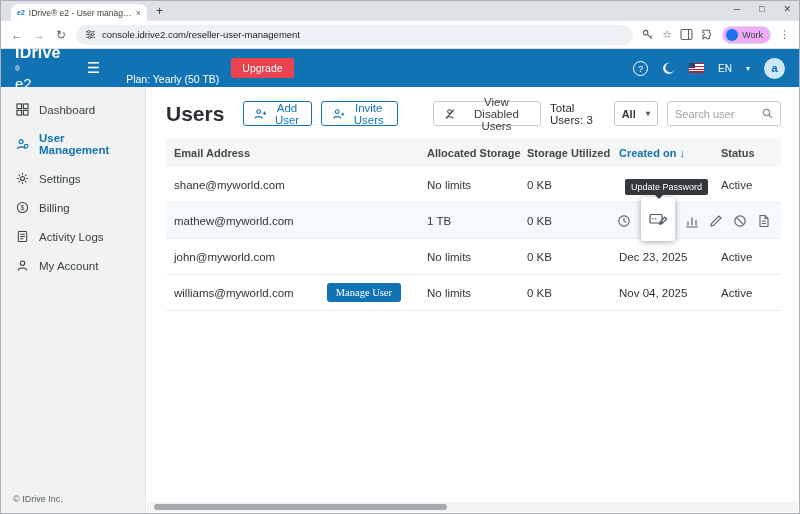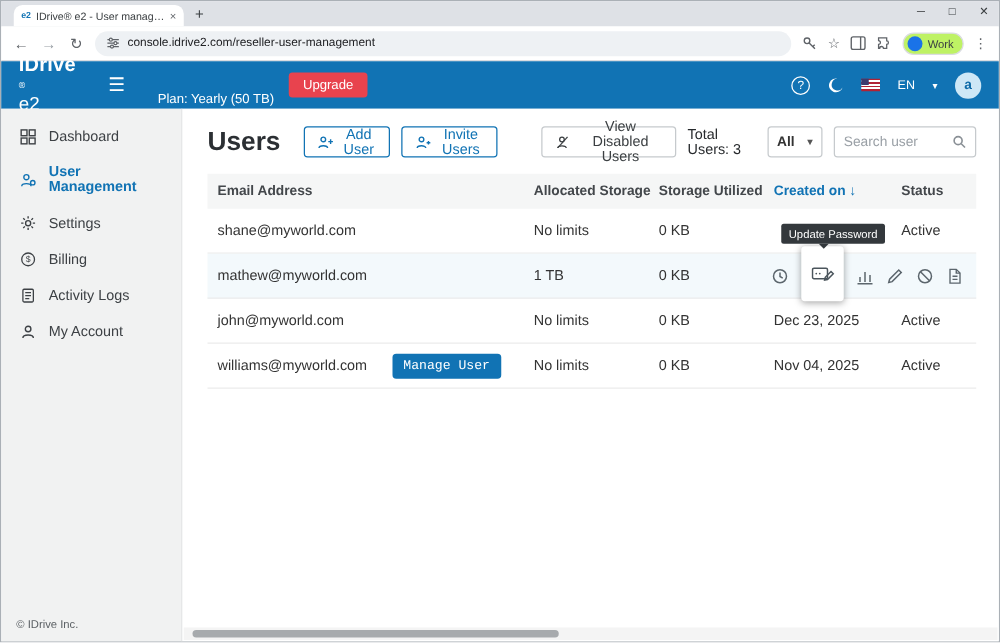--- a/index.html
+++ b/index.html
@@ -15,21 +15,21 @@
   .tab-close { font-size:9px; color:#5f6368; cursor:default; }
   .newtab { font-size:12px; color:#3c4043; margin:0 0 3px 9px; }
   .win-controls { position:absolute; right:8px; top:3px; display:flex; gap:19px; font-size:9px; color:#3c4043; }
 
   .addressbar { height:28px; background:#fff; border-bottom:1px solid #dadce0; display:flex; align-items:center; padding:0 9px; gap:8px; flex:0 0 auto; }
   .nav-ic { color:#5f6368; font-size:12px; width:14px; text-align:center; }
   .nav-ic.fwd { color:#9aa0a6; }
   .omnibox { flex:1; height:20px; background:#eef1f4; border-radius:10px; display:flex; align-items:center; gap:6px; padding:0 9px; }
   .omnibox .url { font-size:9.5px; color:#202124; white-space:nowrap; overflow:hidden; }
   .bar-ic { color:#5f6368; display:flex; align-items:center; font-size:11px; }
-  .profile-chip { display:flex; align-items:center; gap:4px; border:1px solid #dadce0; border-radius:9px; height:18px; padding:0 7px 0 3px; background:#bef264; }
+  .profile-chip { display:flex; align-items:center; gap:4px; border:1px solid #dadce0; border-radius:9px; height:18px; padding:0 7px 0 3px; background:#f0abfc; }
   .profile-dot { width:12px; height:12px; border-radius:50%; background:#1a73e8; }
   .profile-chip span.lbl { font-size:9px; color:#3c4043; }
 
   
   .app-header { height:38px; background:#1173b4; display:flex; align-items:center; padding:0 14px; color:#fff; flex:0 0 auto; }
   .logo { display:flex; align-items:baseline; gap:3px;flex-direction:column; }
   .logo .main { font-size:16px; font-weight:bold; letter-spacing:.2px; }
   .logo sup { font-size:7px; }
   .logo .prod { font-size:15px; font-weight:normal; }
   .hamburger { font-size:15px; margin-left:26px; cursor:default; }
@@ -71,21 +71,21 @@
   .thead, .trow { display:flex; align-items:center; padding-left:8px; }
   .thead { background:#f5f6f6; height:28px; font-size:11px; font-weight:bold; color:#43474b; }
   .trow { height:36px; font-size:11.5px; color:#333; border-bottom:1px solid #ececec; }
   .c-email { flex:0 0 253px; display:flex; align-items:center; justify-content:space-between; padding-right:26px; }
   .c-alloc { flex:0 0 100px; }
   .c-util { flex:0 0 92px; }
   .c-created { flex:0 0 102px; }
   .c-status { flex:0 0 60px; }
   .th-created { color:#1173b4; display:flex; align-items:center; gap:3px; }
   .trow.hovered { background:#f3f9fc; position:relative; }
-  .manage-btn { background:#1173b4; color:#fff; border:none; border-radius:3px; font-size:10.5px; padding:4px 9px; font-family:Liberation Mono, monospace; }
+  .manage-btn { background:#1173b4; color:#fff; border:none; border-radius:3px; font-size:10.5px; padding:4px 9px; font-family:Liberation Serif, serif; }
 
   .actions { position:absolute; left:451px; top:0; height:100%; display:flex; align-items:center; gap:10px; color:#5c666d; }
   .act-ic { display:flex; }
   .elevated { position:relative; top:-2px; width:34px; height:44px; background:#fff; border-radius:3px; box-shadow:0 1px 6px rgba(0,0,0,.35); display:flex; align-items:center; justify-content:center; color:#4b555c; z-index:5; }
   .tooltip { position:absolute; left:-16px; top:-18px; background:#33383c; color:#fff; font-size:9px; padding:3px 6px; border-radius:2px; white-space:nowrap; z-index:6; }
   .tooltip::after { content:""; position:absolute; left:30px; top:100%; border:4px solid transparent; border-top-color:#33383c; }
 
   
   .hscroll { position:absolute; left:1px; right:1px; bottom:1px; height:10px; background:#f4f4f4; }
   .hscroll-thumb { position:absolute; left:7px; top:2px; width:293px; height:6px; background:#a7aaad; border-radius:3px; }

